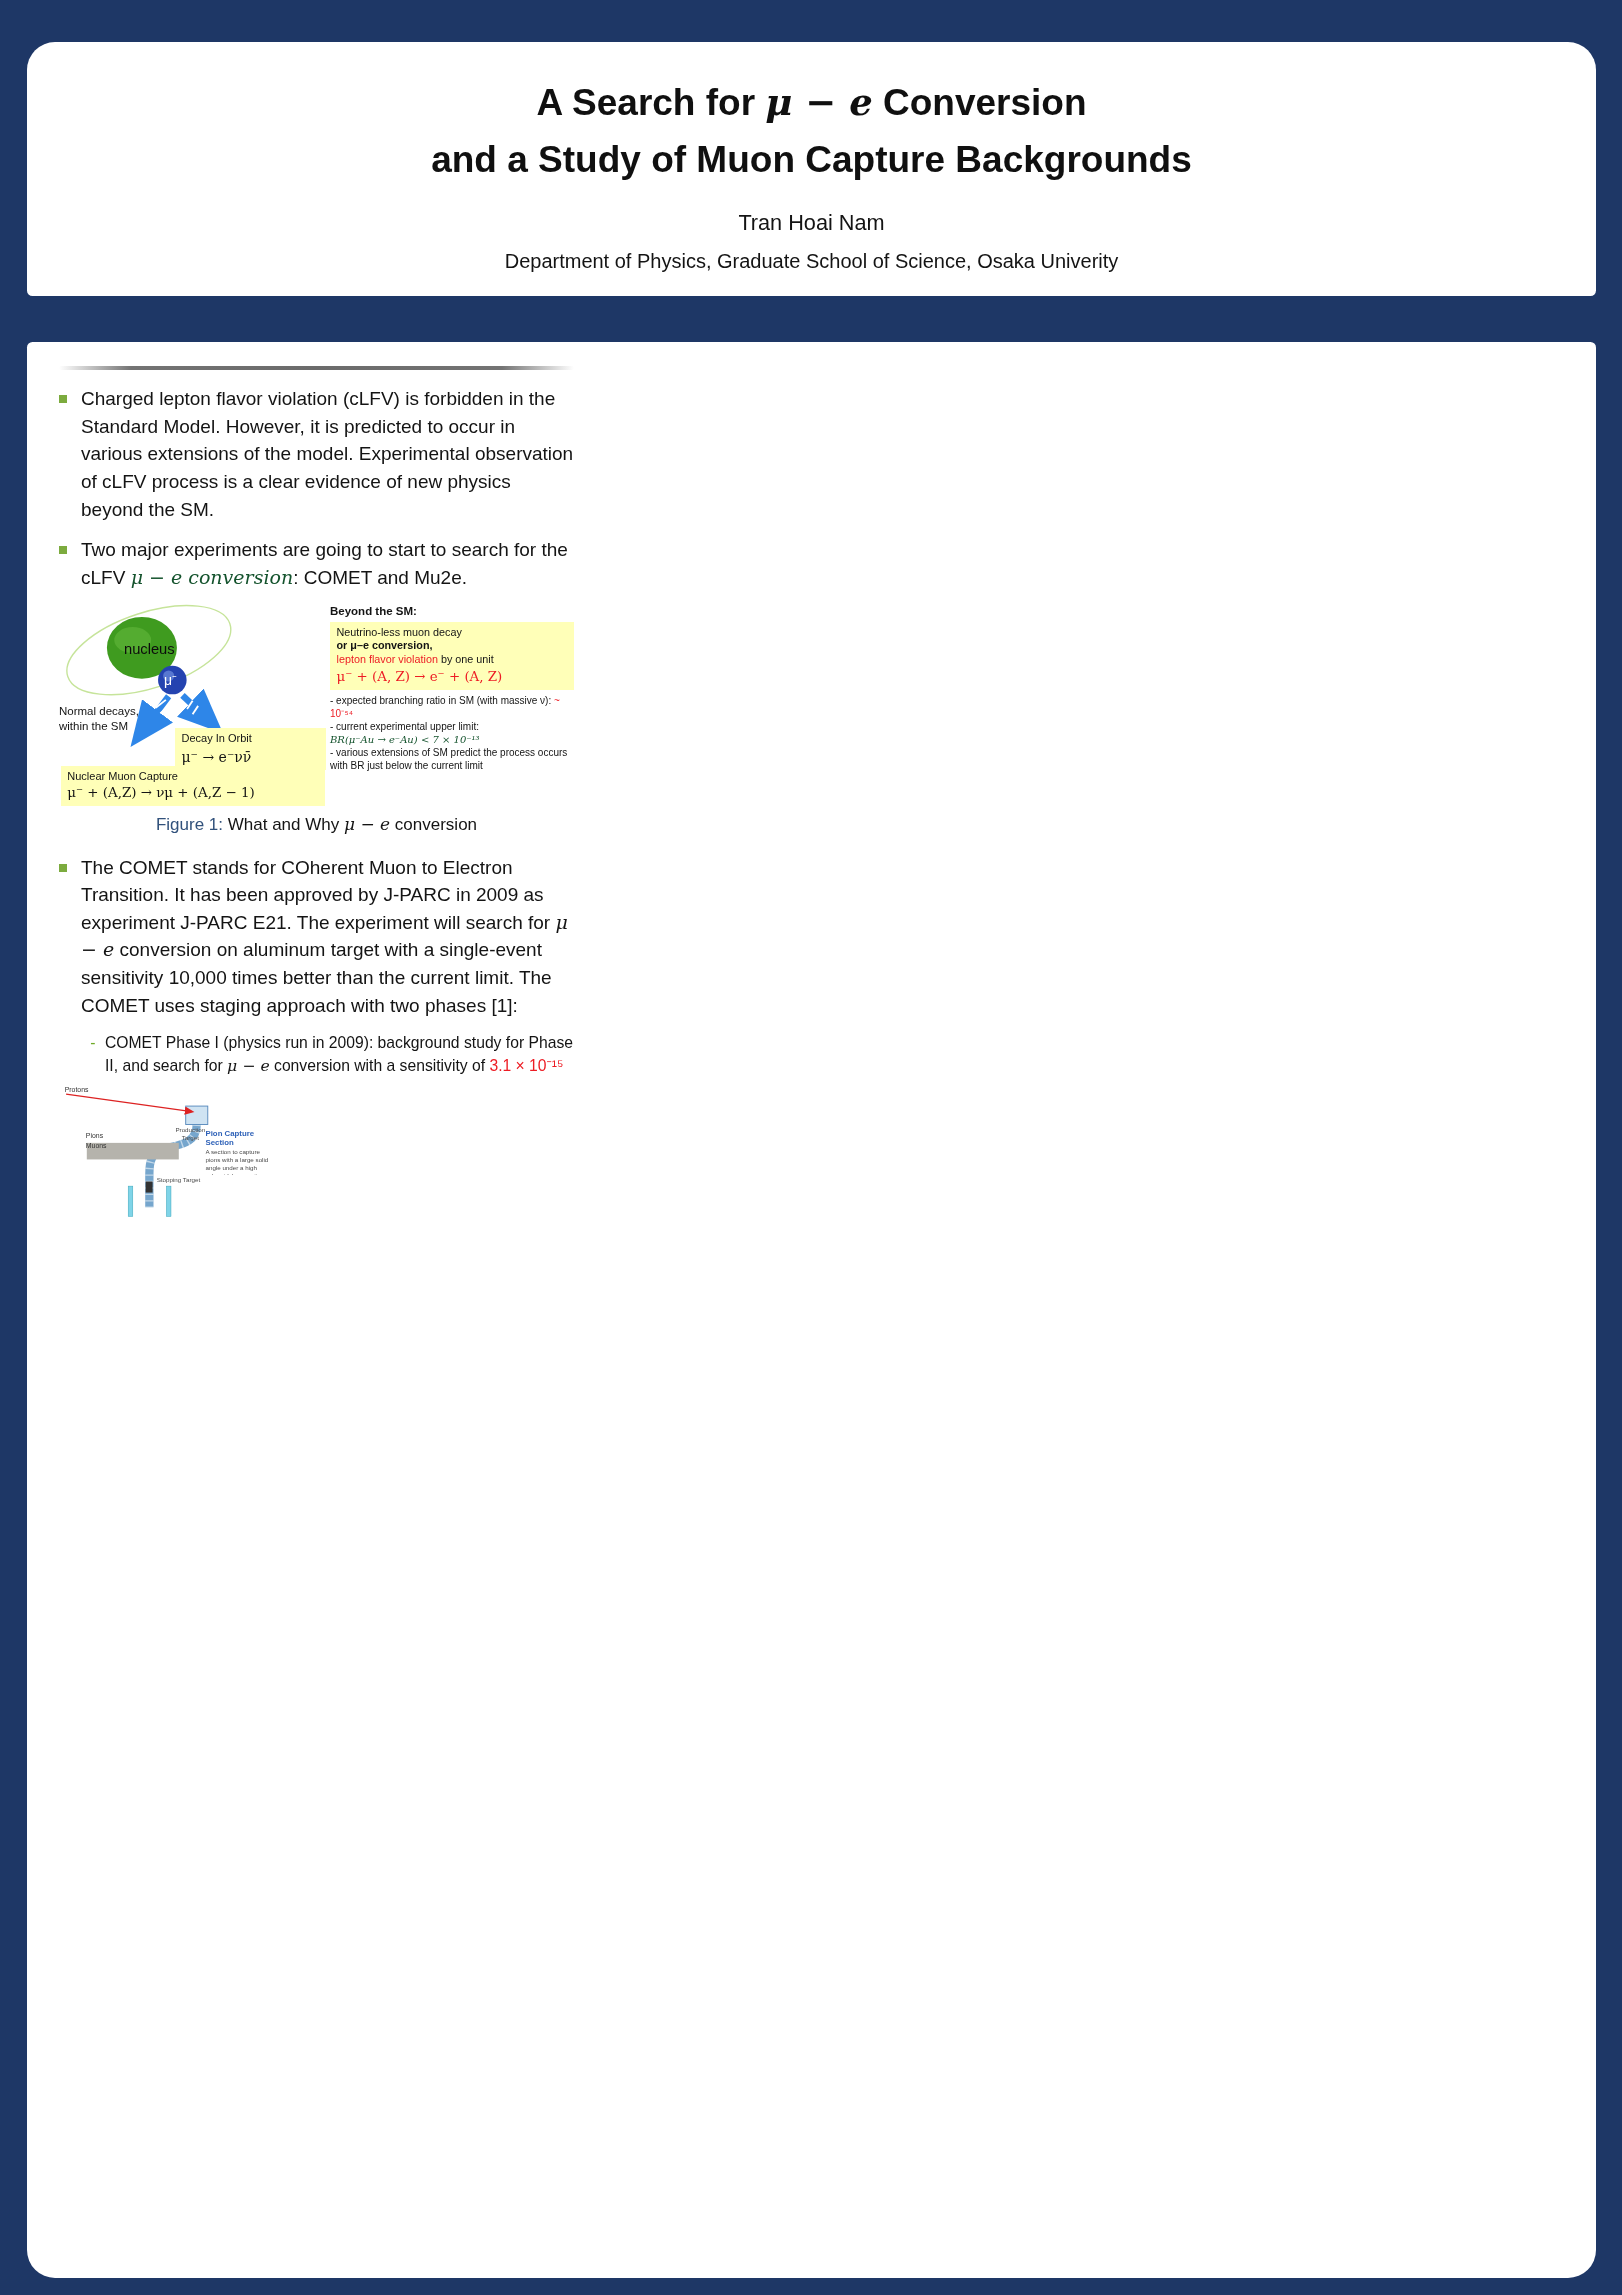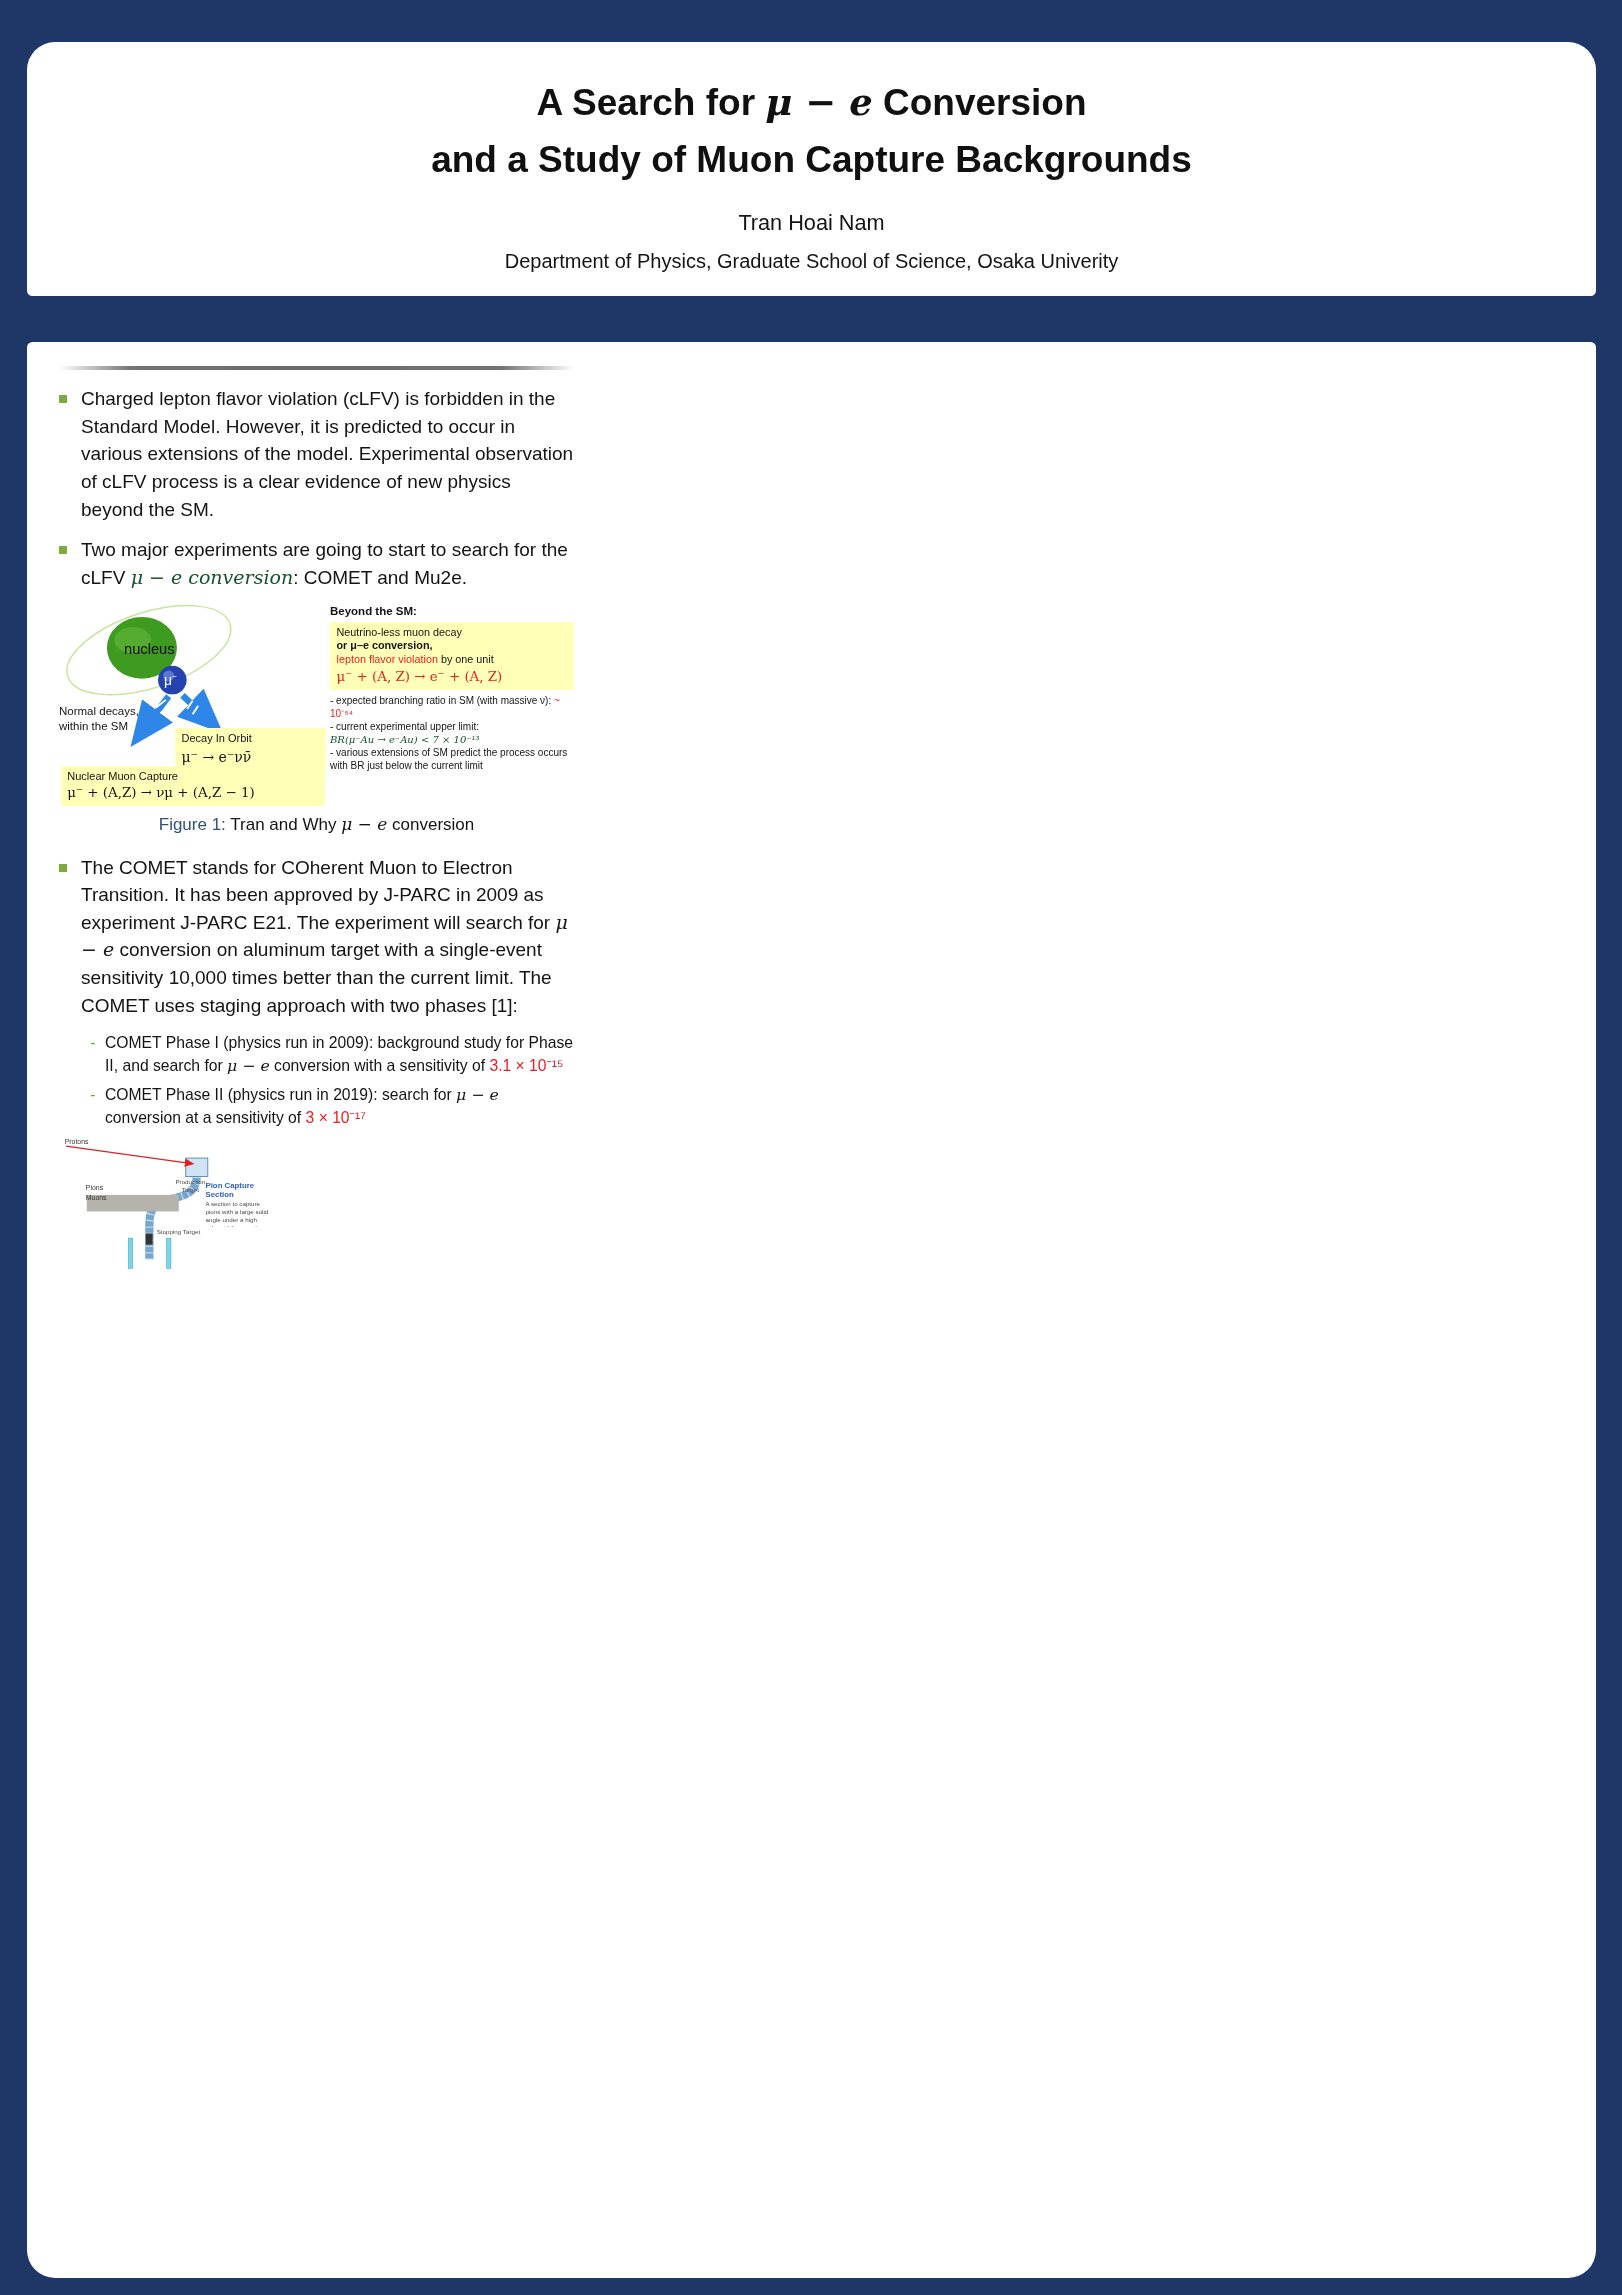--- a/index.html
+++ b/index.html
@@ -96,25 +96,24 @@
             <div class="mathf seg-r" style="font-size:13.4px;margin-top:2.8px;">μ⁻ + (A, Z) → e⁻ + (A, Z)</div>
           </div>
           <div style="font-size:10px;line-height:1.3;margin-top:4.6px;">
             <div><span>- expected branching ratio in SM (with massive ν): </span><span class="seg-r">~ 10⁻⁵⁴</span></div>
             <div><span>- current experimental upper limit:</span></div>
             <div><span class="seg-rm">BR(μ⁻Au → e⁻Au) &lt; 7 × 10⁻¹³</span></div>
             <div><span>- various extensions of SM predict the process occurs with BR just below the current limit</span></div>
           </div>
         </div>
       </div>
-      <div class="caption"><span class="figlab">Figure 1:</span><span><span> Tran and Why </span><span class="seg-m">μ − e</span><span> conversion</span></span></div>
+      <div class="caption"><span class="figlab">Figure 1:</span><span><span> What and Why </span><span class="seg-m">μ − e</span><span> conversion</span></span></div>
 
       <div class="li1"><span>The COMET stands for COherent Muon to Electron Transition. It has been approved by J-PARC in 2009 as experiment J-PARC E21. The experiment will search for </span><span class="seg-m">μ − e</span><span> conversion on aluminum target with a single-event sensitivity 10,000 times better than the current limit. The COMET uses staging approach with two phases [1]:</span></div>
       <div class="lidash"><span>COMET Phase I (physics run in 2009): background study for Phase II, and search for </span><span class="seg-m">μ − e</span><span> conversion with a sensitivity of </span><span class="seg-r">3.1 × 10⁻¹⁵</span></div>
-      <div class="lidash"><span>COMET Phase II (physics run in 2019): search for </span><span class="seg-m">μ − e</span><span> conversion at a sensitivity of </span><span class="seg-r">3 × 10⁻¹⁷</span></div>
 
       <div class="fig" style="margin-top:6.5px;">
         <div style="display:flex;align-items:center;">
           <svg width="212" height="138" viewBox="0 0 460 300">
             <defs>
                 <marker id="a2" markerWidth="8" markerHeight="8" refX="5" refY="3" orient="auto">
                   <path d="M0,0 L7,3 L0,6 Z" fill="#d22"></path>
                 </marker>
               </defs>
             <path d="M299,88 C 299,130 260,132 230,140 C 200,148 196,170 196,195 L196,268" fill="none" stroke="#5e97c4" stroke-width="18" opacity=".85"></path>

